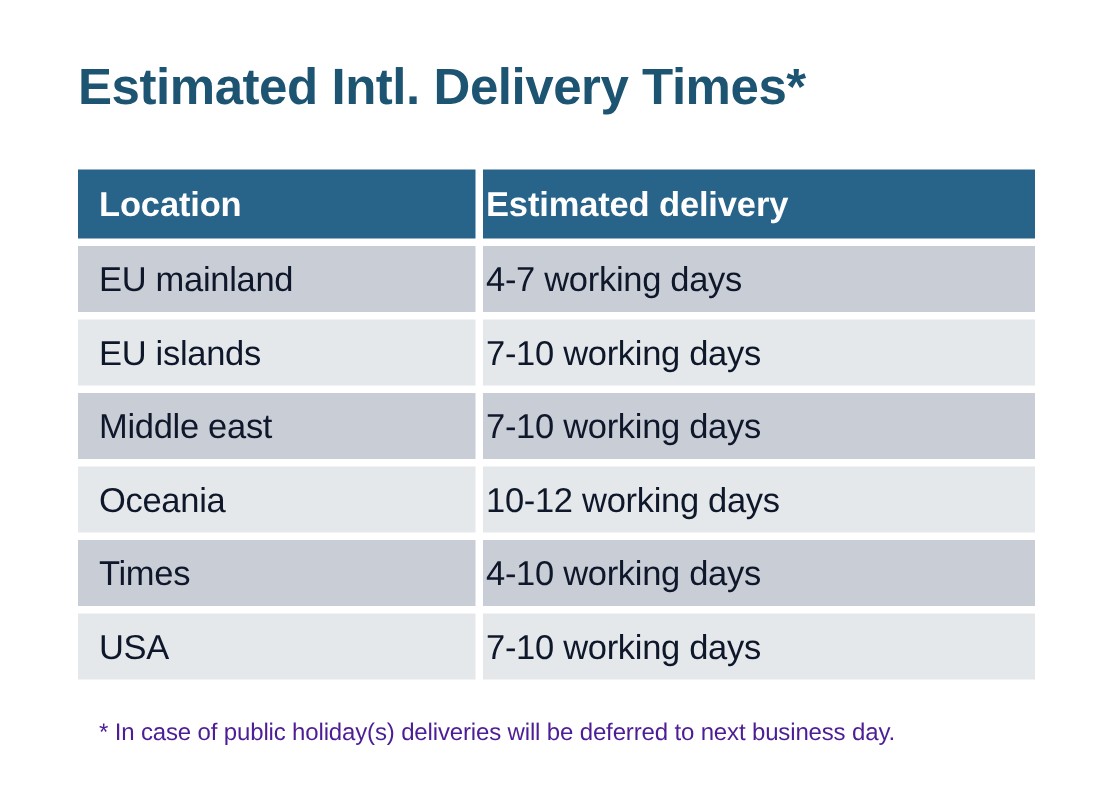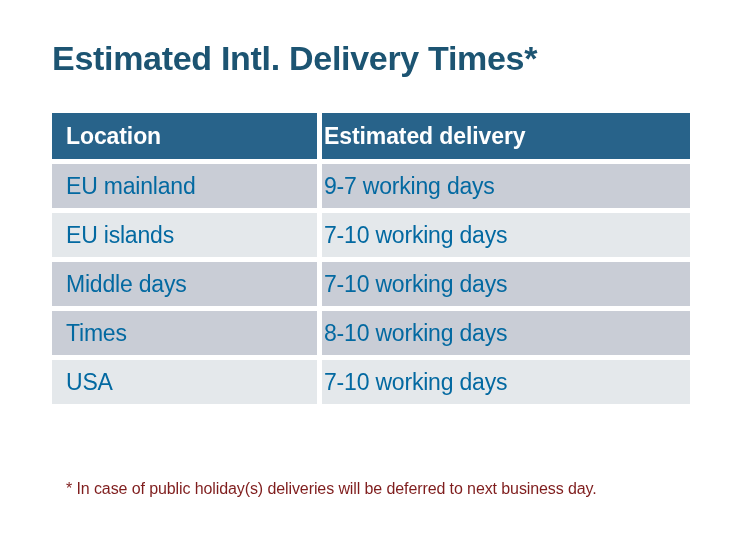--- a/index.html
+++ b/index.html
@@ -92,34 +92,34 @@
 
   .row-dark .cell {
     background: #c9cdd6;
   }
 
   .row-light .cell {
     background: #e4e8eb;
   }
 
   .body-row .cell-text {
-    color: #0369a1;
+    color: #0f172a;
     font-size: 23px;
     font-weight: 400;
     letter-spacing: -0.2px;
     white-space: nowrap;
   }
 
   .footnote {
     position: absolute;
     left: 66px;
     top: 480px;
     font-size: 16px;
     font-weight: 400;
-    color: #7f1d1d;
+    color: #4c1d95;
     letter-spacing: -0.1px;
     white-space: nowrap;
   }
 </style>
 </head>
 <body>
 
 <div class="page">
 
   <div class="page-title">Estimated Intl. Delivery Times*</div>
@@ -133,49 +133,57 @@
       <div class="cell cell-delivery">
         <span class="cell-text">Estimated delivery</span>
       </div>
     </div>
 
     <div class="table-row body-row row-dark">
       <div class="cell cell-location">
         <span class="cell-text">EU mainland</span>
       </div>
       <div class="cell cell-delivery">
-        <span class="cell-text">9-7 working days</span>
+        <span class="cell-text">4-7 working days</span>
       </div>
     </div>
 
     <div class="table-row body-row row-light">
       <div class="cell cell-location">
         <span class="cell-text">EU islands</span>
       </div>
       <div class="cell cell-delivery">
         <span class="cell-text">7-10 working days</span>
       </div>
     </div>
 
     <div class="table-row body-row row-dark">
       <div class="cell cell-location">
-        <span class="cell-text">Middle days</span>
+        <span class="cell-text">Middle east</span>
       </div>
       <div class="cell cell-delivery">
         <span class="cell-text">7-10 working days</span>
       </div>
     </div>
 
+    <div class="table-row body-row row-light">
+      <div class="cell cell-location">
+        <span class="cell-text">Oceania</span>
+      </div>
+      <div class="cell cell-delivery">
+        <span class="cell-text">10-12 working days</span>
+      </div>
+    </div>
 
     <div class="table-row body-row row-dark">
       <div class="cell cell-location">
         <span class="cell-text">Times</span>
       </div>
       <div class="cell cell-delivery">
-        <span class="cell-text">8-10 working days</span>
+        <span class="cell-text">4-10 working days</span>
       </div>
     </div>
 
     <div class="table-row body-row row-light">
       <div class="cell cell-location">
         <span class="cell-text">USA</span>
       </div>
       <div class="cell cell-delivery">
         <span class="cell-text">7-10 working days</span>
       </div>

